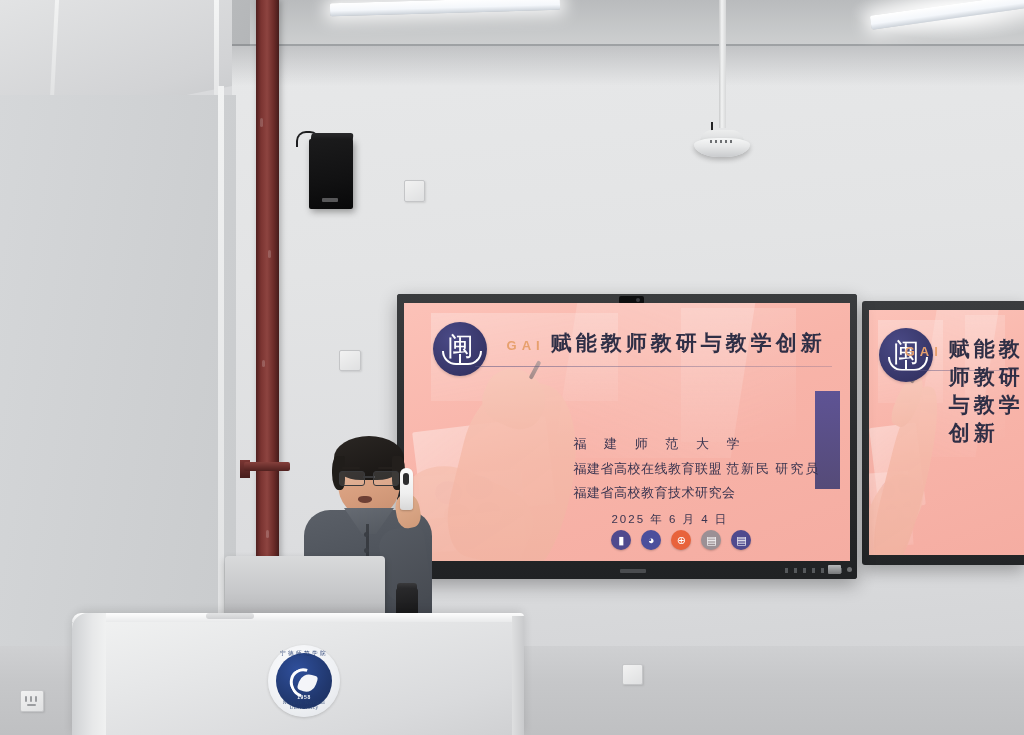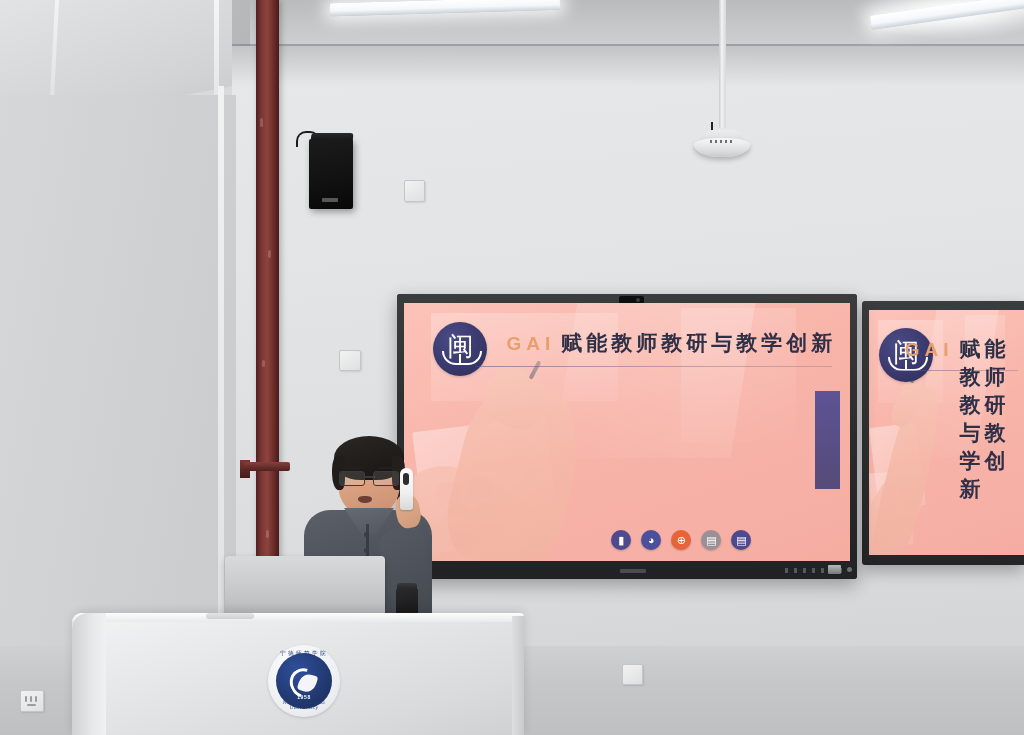--- a/index.html
+++ b/index.html
@@ -159,21 +159,21 @@
      border-radius:50%;background:radial-gradient(circle at 35% 30%,#4a4a86,#363567 70%,#2d2c57);
      box-shadow:0 1px 3px rgba(0,0,0,.18);}
   .slide-logo .mark{position:absolute;inset:0;display:flex;align-items:center;
      justify-content:center;color:#fff;font-size:26px;line-height:1;
      font-family:"DejaVu Serif","Liberation Serif",serif;padding-bottom:7px;}
   .slide-logo .book{position:absolute;left:9px;bottom:11px;width:36px;height:12px;
      border:2px solid #fff;border-top:none;border-radius:0 0 18px 18px;}
   .slide-logo .bookline{position:absolute;left:26px;bottom:11px;width:2px;height:11px;background:#fff;}
 
   .slide-title{position:absolute;left:23%;top:10%;display:flex;align-items:baseline;gap:6px;}
-  .slide-title .gai{color:#e7a06d;font-size:19px;letter-spacing:5px;font-weight:700;}
+  .slide-title .gai{color:#e7a06d;font-size:13px;letter-spacing:5px;font-weight:700;}
   .slide-title .cn{color:#2f2f46;font-size:21px;letter-spacing:4px;font-weight:700;
      font-family:"DejaVu Sans","Liberation Sans",sans-serif;}
   .slide-rule{position:absolute;left:16%;top:24.5%;width:80%;height:1px;
      background:linear-gradient(90deg,rgba(90,85,130,.55),rgba(90,85,130,.25));}
 
   .slide-body{position:absolute;left:38%;top:50%;width:58%;color:#3a3550;}
   .sb-line{font-size:13px;line-height:1.9;white-space:nowrap;}
   .sb-line.l1{letter-spacing:7px;}
   .sb-line.l2{letter-spacing:.5px;}
   .sb-line.l2 .name{font-family:"DejaVu Serif","Liberation Serif",serif;letter-spacing:2px;}
@@ -393,20 +393,30 @@
         <div class="bookline"></div>
       </div>
 
       <div class="slide-rule"></div>
 
       <div class="slide-title">
         <span class="gai">GAI</span>
         <span class="cn">赋能教师教研与教学创新</span>
       </div>
 
+      <div class="slide-body">
+        <div class="sb-line l1">福 建 师 范 大 学</div>
+        <div class="sb-line l2">
+          <span>福建省高校在线教育联盟</span>
+          <span class="name">范新民</span>
+          <span class="name">研究员</span>
+        </div>
+        <div class="sb-line l3">福建省高校教育技术研究会</div>
+        <div class="sb-date">2025 年 6 月 4 日</div>
+      </div>
 
       <div class="slide-icons">
         <div class="sicon" style="background:#4f4a8e;">▮</div>
         <div class="sicon" style="background:#4b4f9c;">◕</div>
         <div class="sicon" style="background:#e8633c;">⊕</div>
         <div class="sicon" style="background:#9b9095;">▤</div>
         <div class="sicon" style="background:#4f4a8e;">▤</div>
       </div>
 
     </div>

